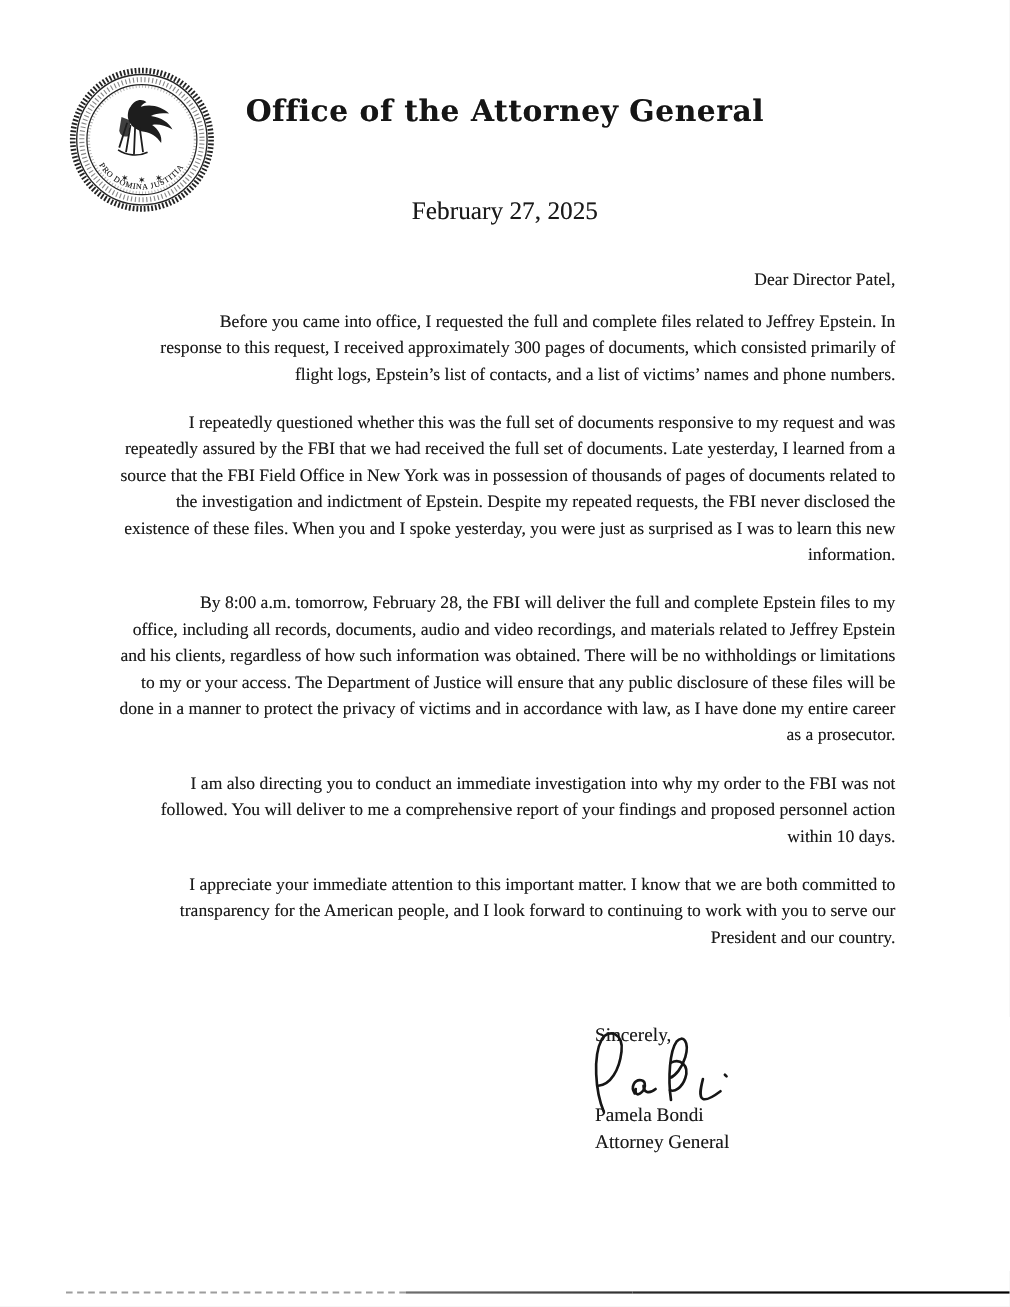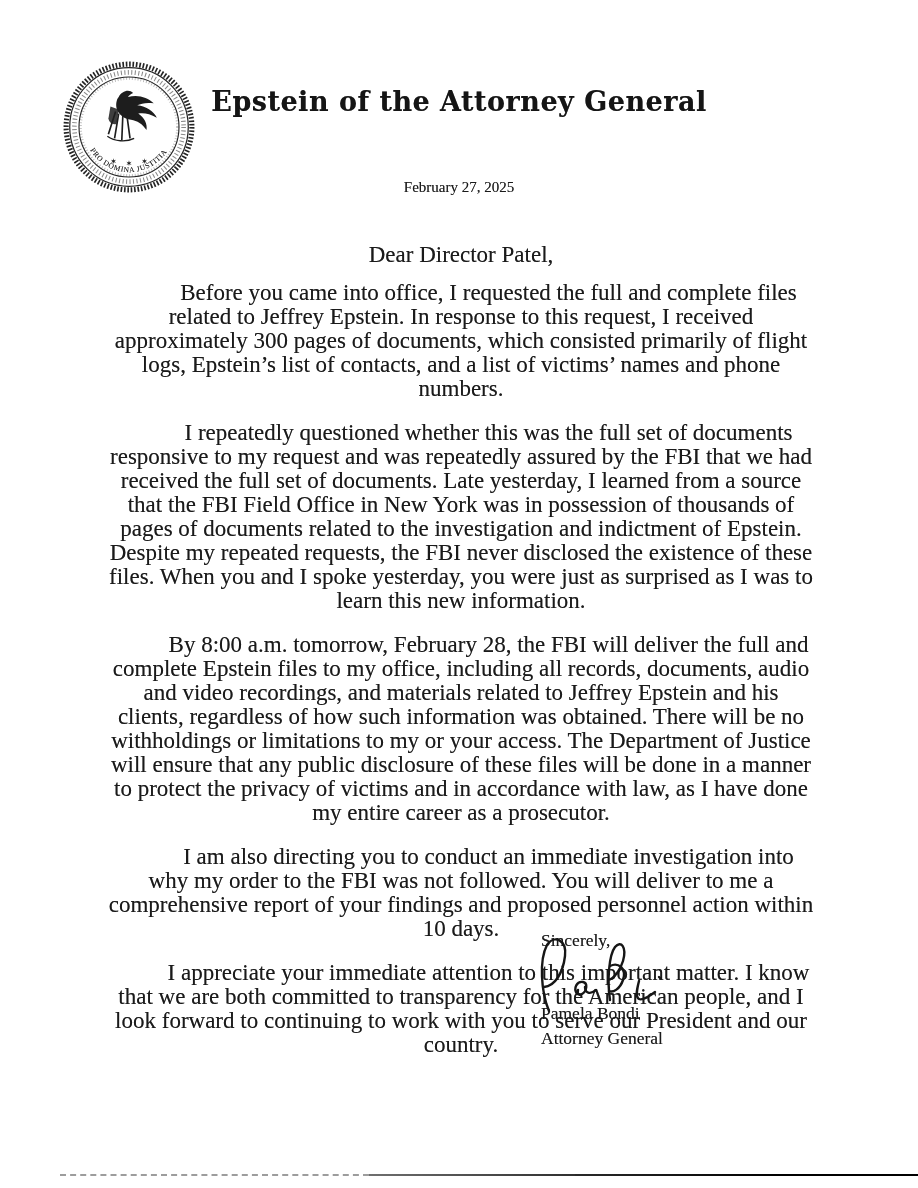--- a/index.html
+++ b/index.html
@@ -9,22 +9,22 @@
     margin:0 auto;
     text-shadow:0 0 0.5px rgba(25,25,25,0.5);
   }
   .seal{position:absolute;left:62px;top:60px;width:134px;height:134px;}
   .letterhead-text{
     position:absolute;left:0;top:86px;width:100%;text-align:center;
     font-family:"DejaVu Serif",serif;font-weight:bold;color:#151515;
   }
   .office-line{font-size:27px;line-height:32px;letter-spacing:0.5px;}
   .address-line{font-size:21px;line-height:27px;margin-top:1px;letter-spacing:0.5px;}
-  .date-line{position:absolute;left:0;top:179px;width:100%;text-align:center;font-size:15px;}
-  .letter-body{position:absolute;left:108px;top:243px;width:706px;font-size:23px;line-height:24px;text-align:center;}
+  .date-line{position:absolute;left:0;top:179px;width:100%;text-align:center;font-size:23px;}
+  .letter-body{position:absolute;left:108px;top:243px;width:706px;font-size:16px;line-height:24px;text-align:right;}
   .salutation{margin:0 0 14px 0;}
   .letter-body p.para{margin:0 0 20px 0;text-indent:55px;}
   .closing{position:absolute;left:541px;top:930px;font-size:17.5px;}
   .signature-svg{position:absolute;left:532px;top:936px;}
   .signer-block{position:absolute;left:541px;top:1001px;font-size:17.5px;line-height:24.5px;font-family:Liberation Serif, serif;}
   .signer-block div{margin:0;}
   .scan-line{position:absolute;left:60px;right:0;top:1173px;height:4px;display:flex;align-items:flex-start;}
   .scan-line-left{flex:0 0 36%;border-top:2px dashed #9d9d9d;margin-top:1px;}
   .scan-line-mid{flex:0 0 24%;height:2px;margin-top:1px;background:linear-gradient(to right,#6f6f6f,#2f2f2f);}
   .scan-line-right{flex:1;height:2px;margin-top:1px;background:linear-gradient(to right,#2a2a2a,#000 60%,#000);}
@@ -57,21 +57,21 @@
       <textPath href="#motto-arc" startOffset="6">PRO DOMINA JUSTITIA</textPath>
     </text>
     <g fill="#222" font-size="7.5" font-family="DejaVu Sans, sans-serif" text-anchor="middle">
       <text x="50" y="101">✶</text>
         <text x="65" y="103">✶</text>
         <text x="80" y="101">✶</text>
     </g>
   </svg>
 
   <div class="letterhead-text">
-    <div class="office-line">Epstein of the Attorney General</div>
+    <div class="office-line">Office of the Attorney General</div>
   </div>
 
   <div class="date-line">February 27, 2025</div>
 
   <div class="letter-body">
     <p class="salutation">Dear Director Patel,</p>
     <p class="para">Before you came into office, I requested the full and complete files related to Jeffrey Epstein.  In response to this request, I received approximately 300 pages of documents, which consisted primarily of flight logs, Epstein’s list of contacts, and a list of victims’ names and phone numbers.</p>
     <p class="para">I repeatedly questioned whether this was the full set of documents responsive to my request and was repeatedly assured by the FBI that we had received the full set of documents.  Late yesterday, I learned from a source that the FBI Field Office in New York was in possession of thousands of pages of documents related to the investigation and indictment of Epstein.  Despite my repeated requests, the FBI never disclosed the existence of these files.  When you and I spoke yesterday, you were just as surprised as I was to learn this new information.</p>
     <p class="para">By 8:00 a.m. tomorrow, February 28, the FBI will deliver the full and complete Epstein files to my office, including all records, documents, audio and video recordings, and materials related to Jeffrey Epstein and his clients, regardless of how such information was obtained.  There will be no withholdings or limitations to my or your access.  The Department of Justice will ensure that any public disclosure of these files will be done in a manner to protect the privacy of victims and in accordance with law, as I have done my entire career as a prosecutor.</p>
     <p class="para">I am also directing you to conduct an immediate investigation into why my order to the FBI was not followed.  You will deliver to me a comprehensive report of your findings and proposed personnel action within 10 days.</p>

